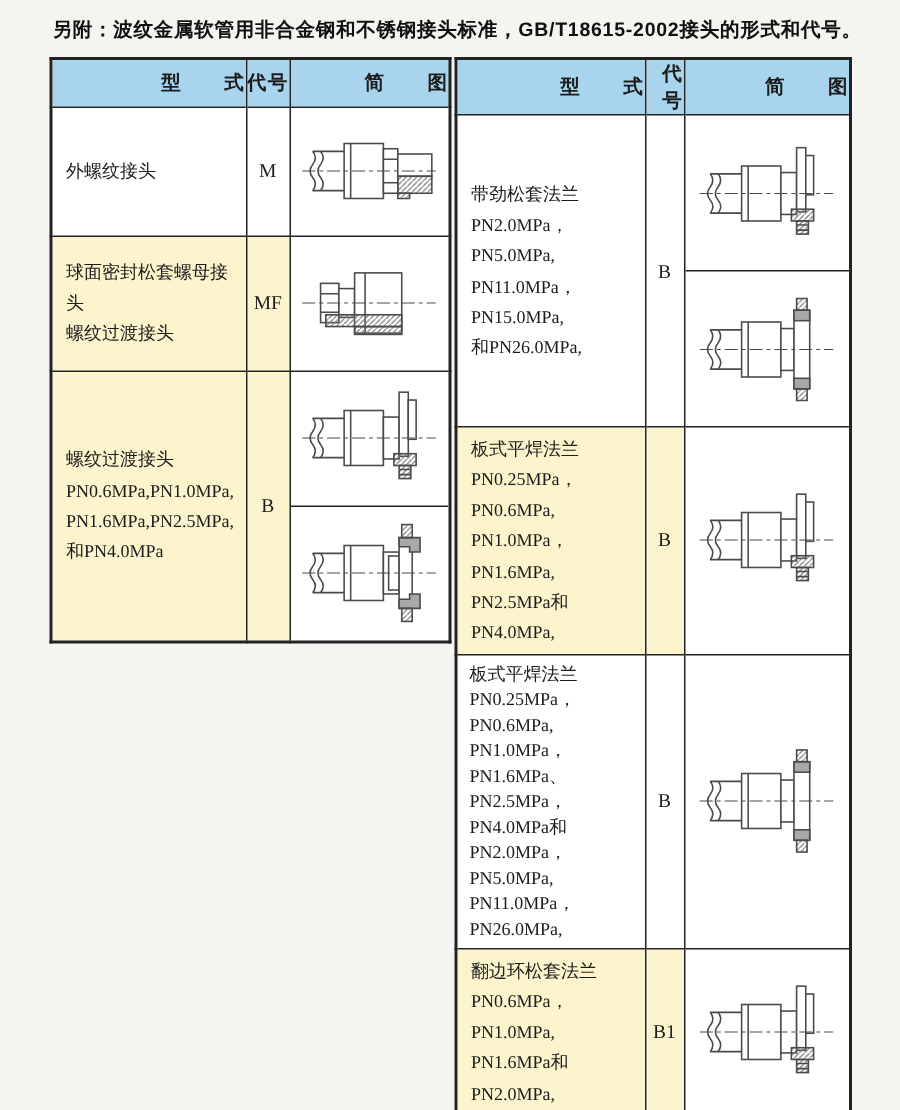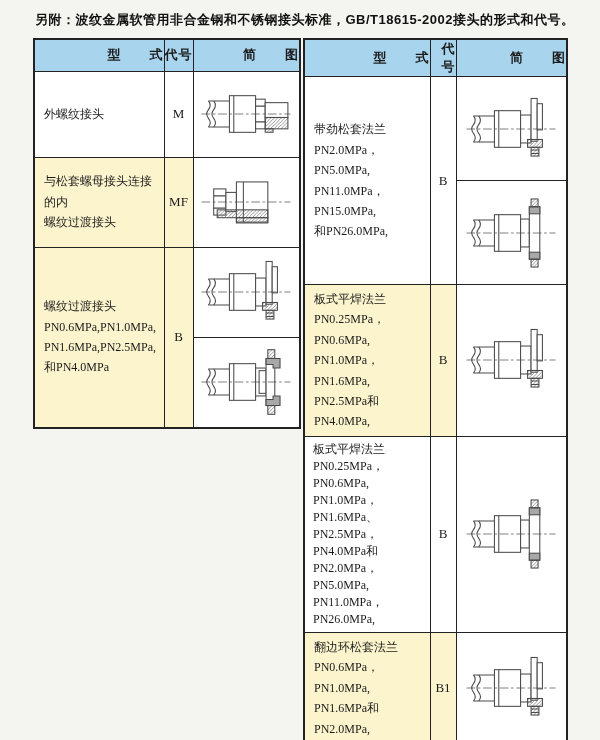--- a/index.html
+++ b/index.html
@@ -208,21 +208,21 @@
   </thead>
   <tbody>
     <tr style="height:86px">
       <td class="type">外螺纹接头</td>
       <td class="code">M</td>
       <td class="diag"><svg class="dsvg" viewBox="0 0 110 80">
             <use href="#sym-m"></use>
           </svg></td>
     </tr>
     <tr style="height:90px" class="hl">
-      <td class="type">与松套螺母接头连接的内
+      <td class="type">球面密封松套螺母接头
 螺纹过渡接头</td>
       <td class="code">MF</td>
       <td class="diag"><svg class="dsvg" viewBox="0 0 110 80">
             <use href="#sym-mf"></use>
           </svg></td>
     </tr>
     <tr style="height:180px" class="hl">
       <td class="type">螺纹过渡接头
 PN0.6MPa,PN1.0MPa,
 PN1.6MPa,PN2.5MPa,

